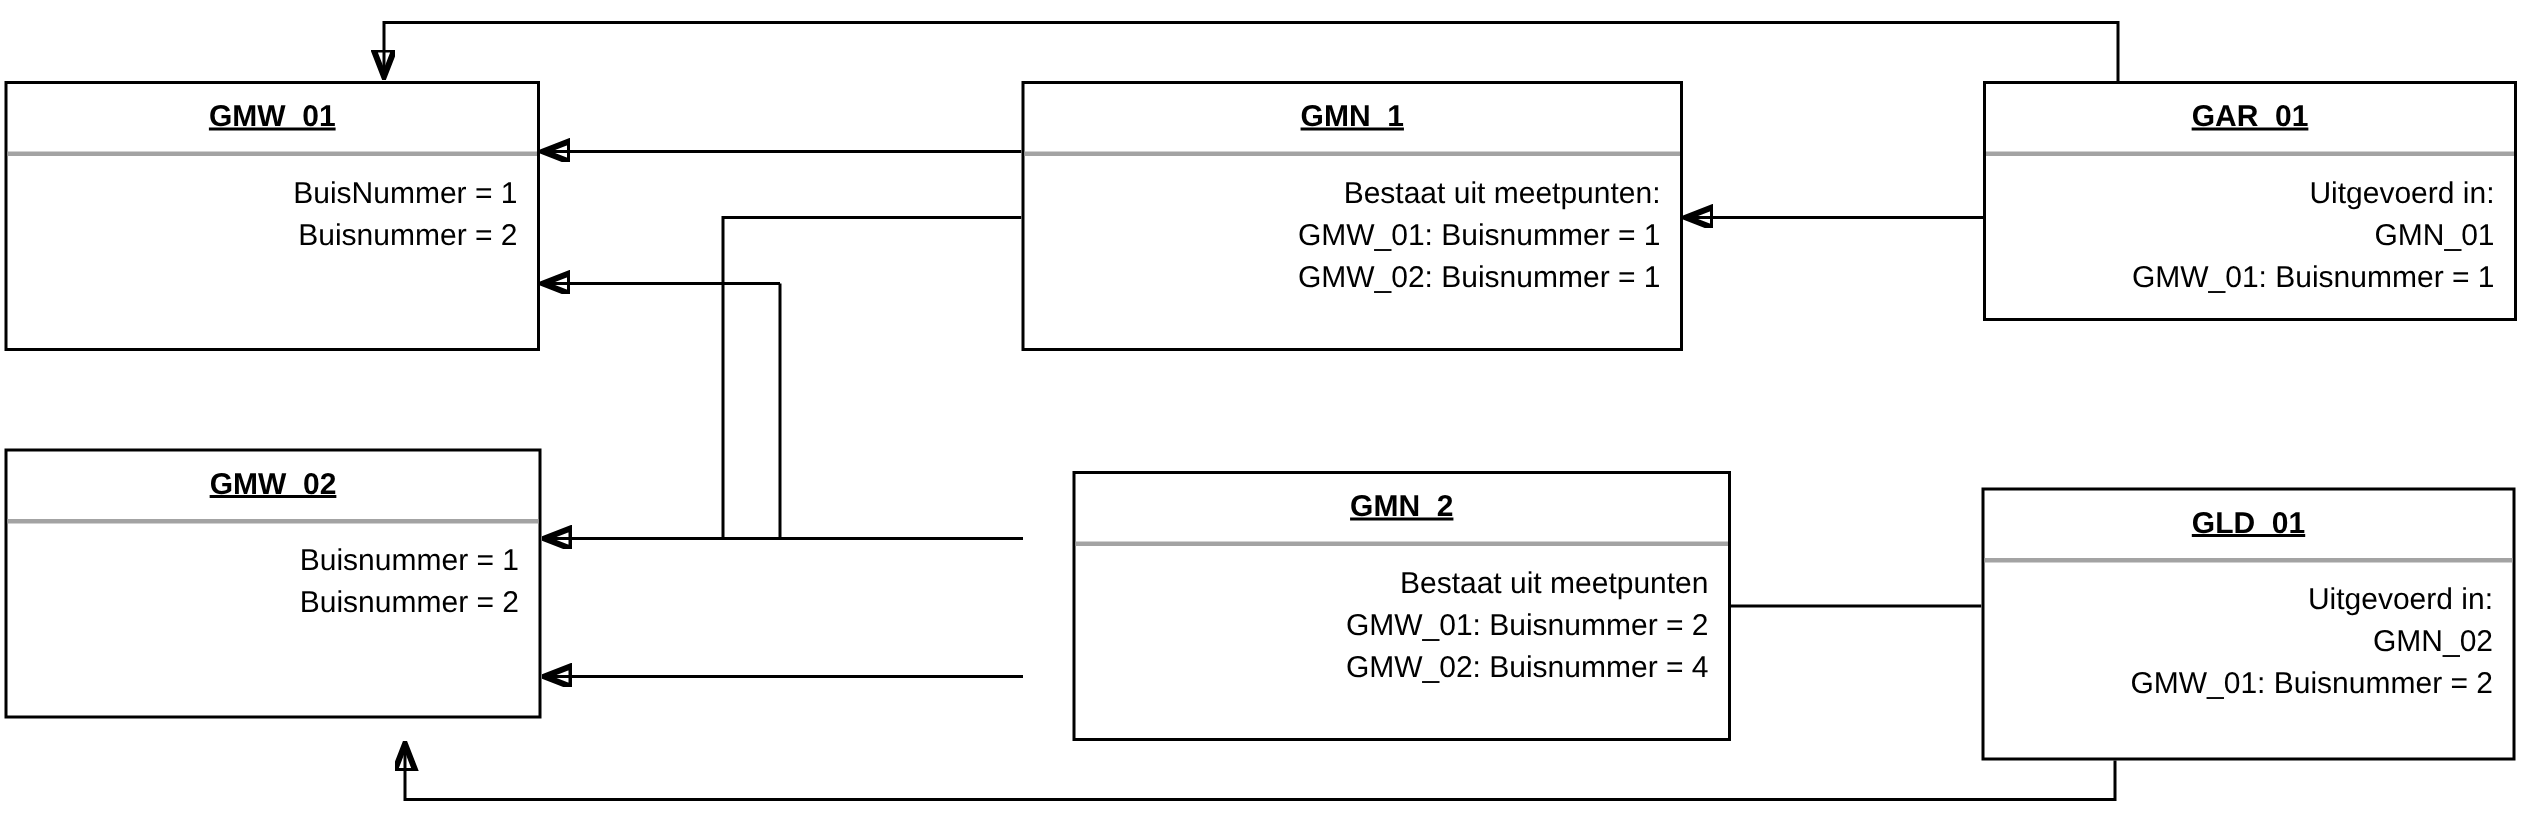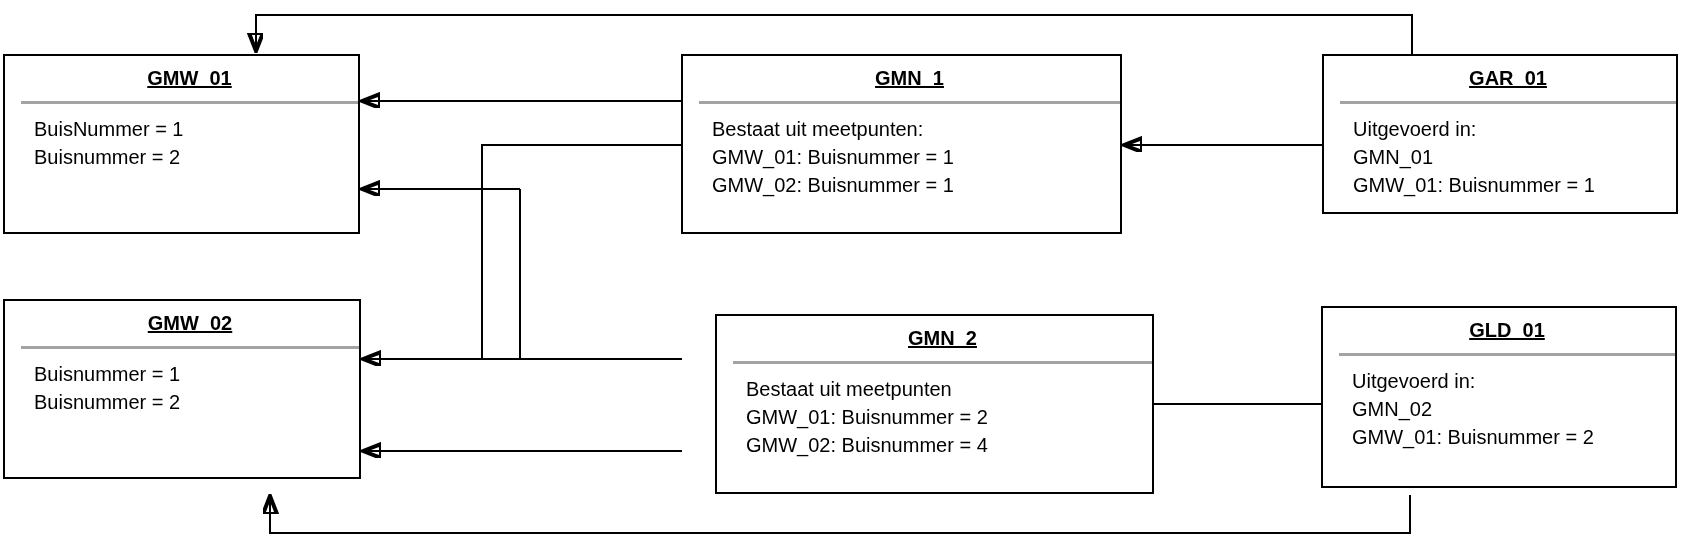--- a/index.html
+++ b/index.html
@@ -23,36 +23,36 @@
   .connectors path{
     fill:none;
     stroke:var(--line);
     stroke-width:2;
   }
   .node{
     position:absolute;
     box-sizing:border-box;
     border:2px solid var(--line);
     background:var(--bg);
-    padding-left:16px;
   }
   .node-title{
     height:45px;
     line-height:45px;
     text-align:center;
     font-size:20px;
     font-weight:bold;
     text-decoration:underline;
     border-bottom:3px solid var(--divider);
     white-space:nowrap;
   }
   .node-body{
     padding:11px 13px 0 13px;
     font-size:20px;
     line-height:28px;
+    text-align:right;
   }
   .attr{white-space:nowrap;}
 </style>
 </head>
 <body>
 
 <div class="stage">
 
   <svg class="connectors" width="1682" height="552" viewBox="0 0 1682 552" xmlns="http://www.w3.org/2000/svg">
     <defs>
@@ -117,21 +117,21 @@
 
   <div class="node" style="left:715px;top:314px;width:439px;height:180px">
     <div class="node-title">GMN_2</div>
     <div class="node-body">
       <div class="attr">Bestaat uit meetpunten</div>
       <div class="attr">GMW_01: Buisnummer = 2</div>
       <div class="attr">GMW_02: Buisnummer = 4</div>
     </div>
   </div>
 
-  <div class="node" style="left:1321px;top:306px;width:356px;height:182px">
+  <div class="node" style="left:1321px;top:325px;width:356px;height:182px">
     <div class="node-title">GLD_01</div>
     <div class="node-body">
       <div class="attr">Uitgevoerd in:</div>
       <div class="attr">GMN_02</div>
       <div class="attr">GMW_01: Buisnummer = 2</div>
     </div>
   </div>
 
 </div>
 

